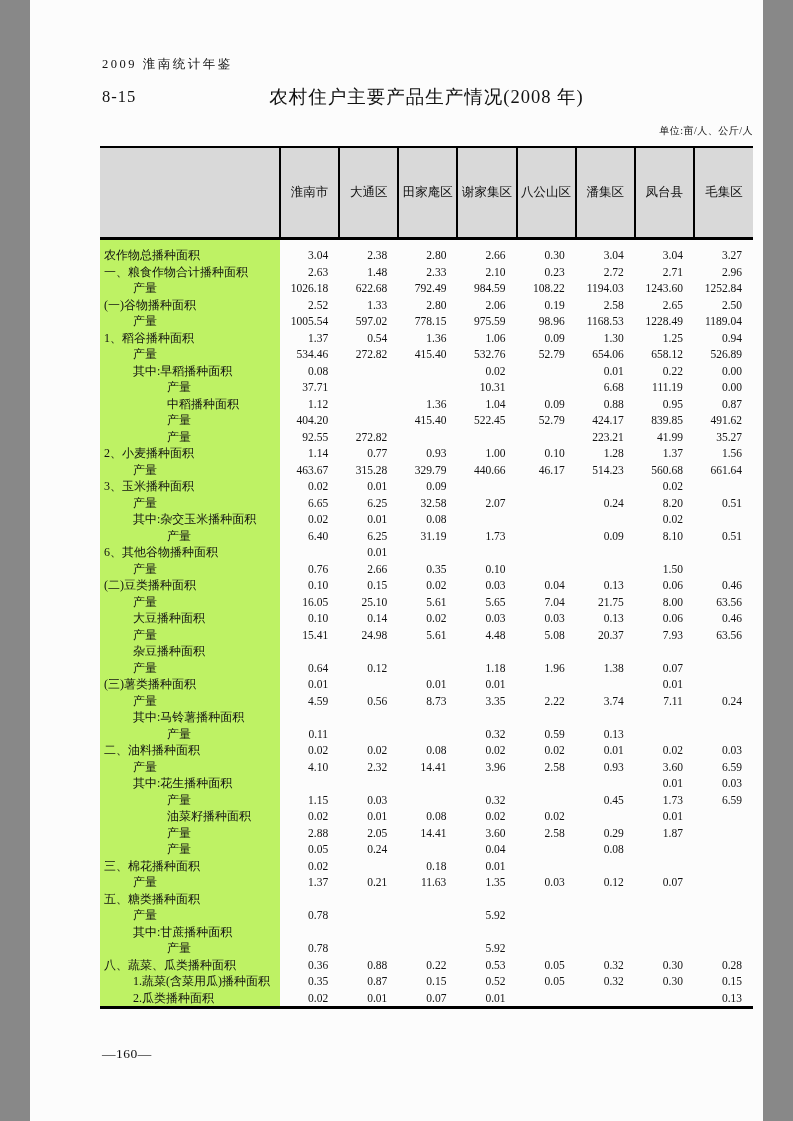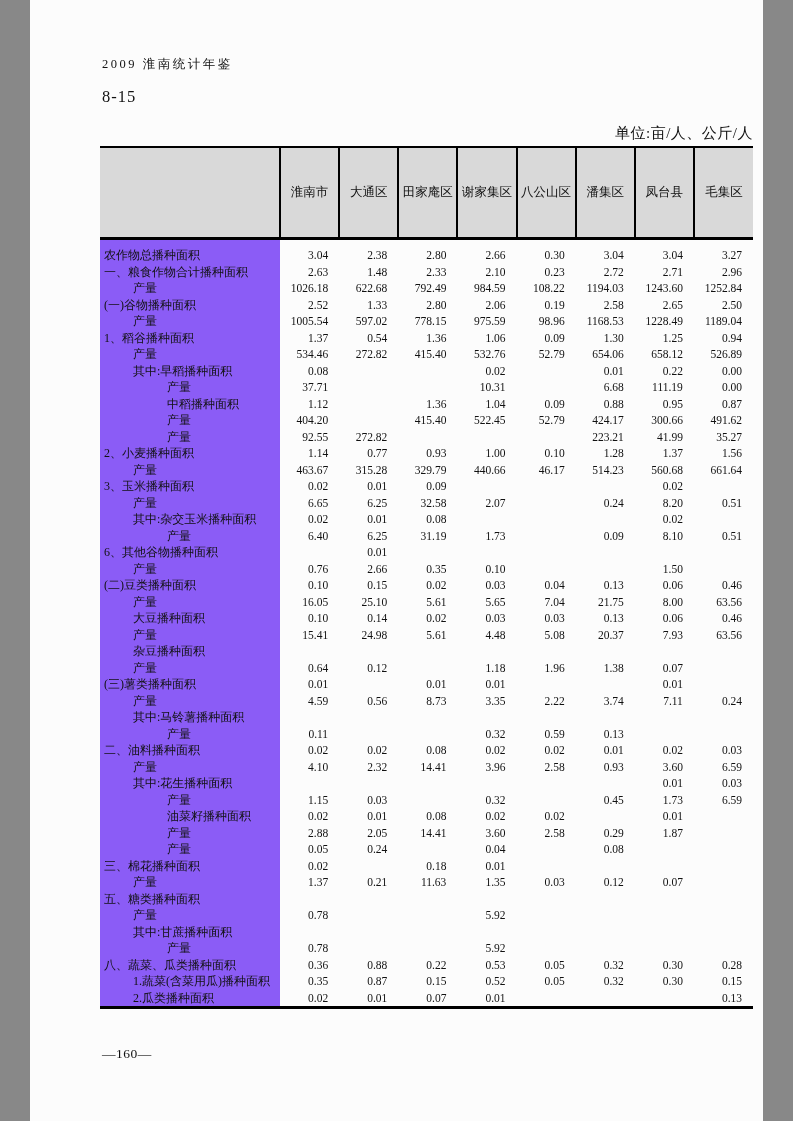--- a/index.html
+++ b/index.html
@@ -24,21 +24,21 @@
   .table-no{
     position:absolute;left:2px;top:3px;
     font-size:16.5px;letter-spacing:1px;
   }
   .doc-title{
     display:inline-block;margin:0;
     font-size:18.5px;font-weight:normal;letter-spacing:1px;
   }
   .unit{
     position:absolute;left:70px;top:124px;width:653px;
-    text-align:right;font-size:15px;letter-spacing:0.5px;
+    text-align:right;font-size:10px;letter-spacing:0.5px;
   }
   table.main{
     position:absolute;left:70px;top:146px;width:653px;
     border-collapse:collapse;table-layout:fixed;
     border-top:2px solid #000;
     border-bottom:3px solid #000;
   }
   thead th{
     height:87px;
     background:#d9d9d9;
@@ -47,40 +47,41 @@
     vertical-align:middle;text-align:center;
     padding:1px;white-space:nowrap;overflow:hidden;
   }
   thead th.col-head{border-left:2px solid #000;}
   tbody td{
     height:16.5px;line-height:16.5px;
     padding:0;font-size:11.5px;
     white-space:nowrap;overflow:visible;
     vertical-align:middle;
   }
-  tbody td.row-label{background:#8b5cf6;font-size:12px;}
+  tbody td.row-label{background:#bef264;font-size:12px;}
   tbody td.num{text-align:right;padding-right:11px;}
   tr.spacer td{height:7px;line-height:7px;font-size:1px;}
   .indent-0{padding-left:4px;}
   .indent-1{padding-left:33px;}
   .indent-2{padding-left:67px;}
   .page-num{
     position:absolute;left:72px;top:1046px;
     font-size:13.5px;letter-spacing:0.5px;
   }
 </style>
 </head>
 <body>
 
 <div class="page">
 
   <div class="yearbook">2009 淮南统计年鉴</div>
 
   <div class="title-row">
     <span class="table-no">8-15</span>
+    <h1 class="doc-title">农村住户主要产品生产情况(2008 年)</h1>
   </div>
 
   <div class="unit">单位:亩/人、公斤/人</div>
 
   <table class="main">
     <colgroup>
       <col style="width:180px">
       <col>
         <col>
         <col>
@@ -219,21 +220,21 @@
           <td class="num">0.87</td>
         </tr>
         <tr>
           <td class="row-label indent-2">产量</td>
           <td class="num">404.20</td>
           <td class="num"></td>
           <td class="num">415.40</td>
           <td class="num">522.45</td>
           <td class="num">52.79</td>
           <td class="num">424.17</td>
-          <td class="num">300.66</td>
+          <td class="num">839.85</td>
           <td class="num">491.62</td>
         </tr>
         <tr>
           <td class="row-label indent-2">产量</td>
           <td class="num">92.55</td>
           <td class="num">272.82</td>
           <td class="num"></td>
           <td class="num"></td>
           <td class="num"></td>
           <td class="num">223.21</td>

